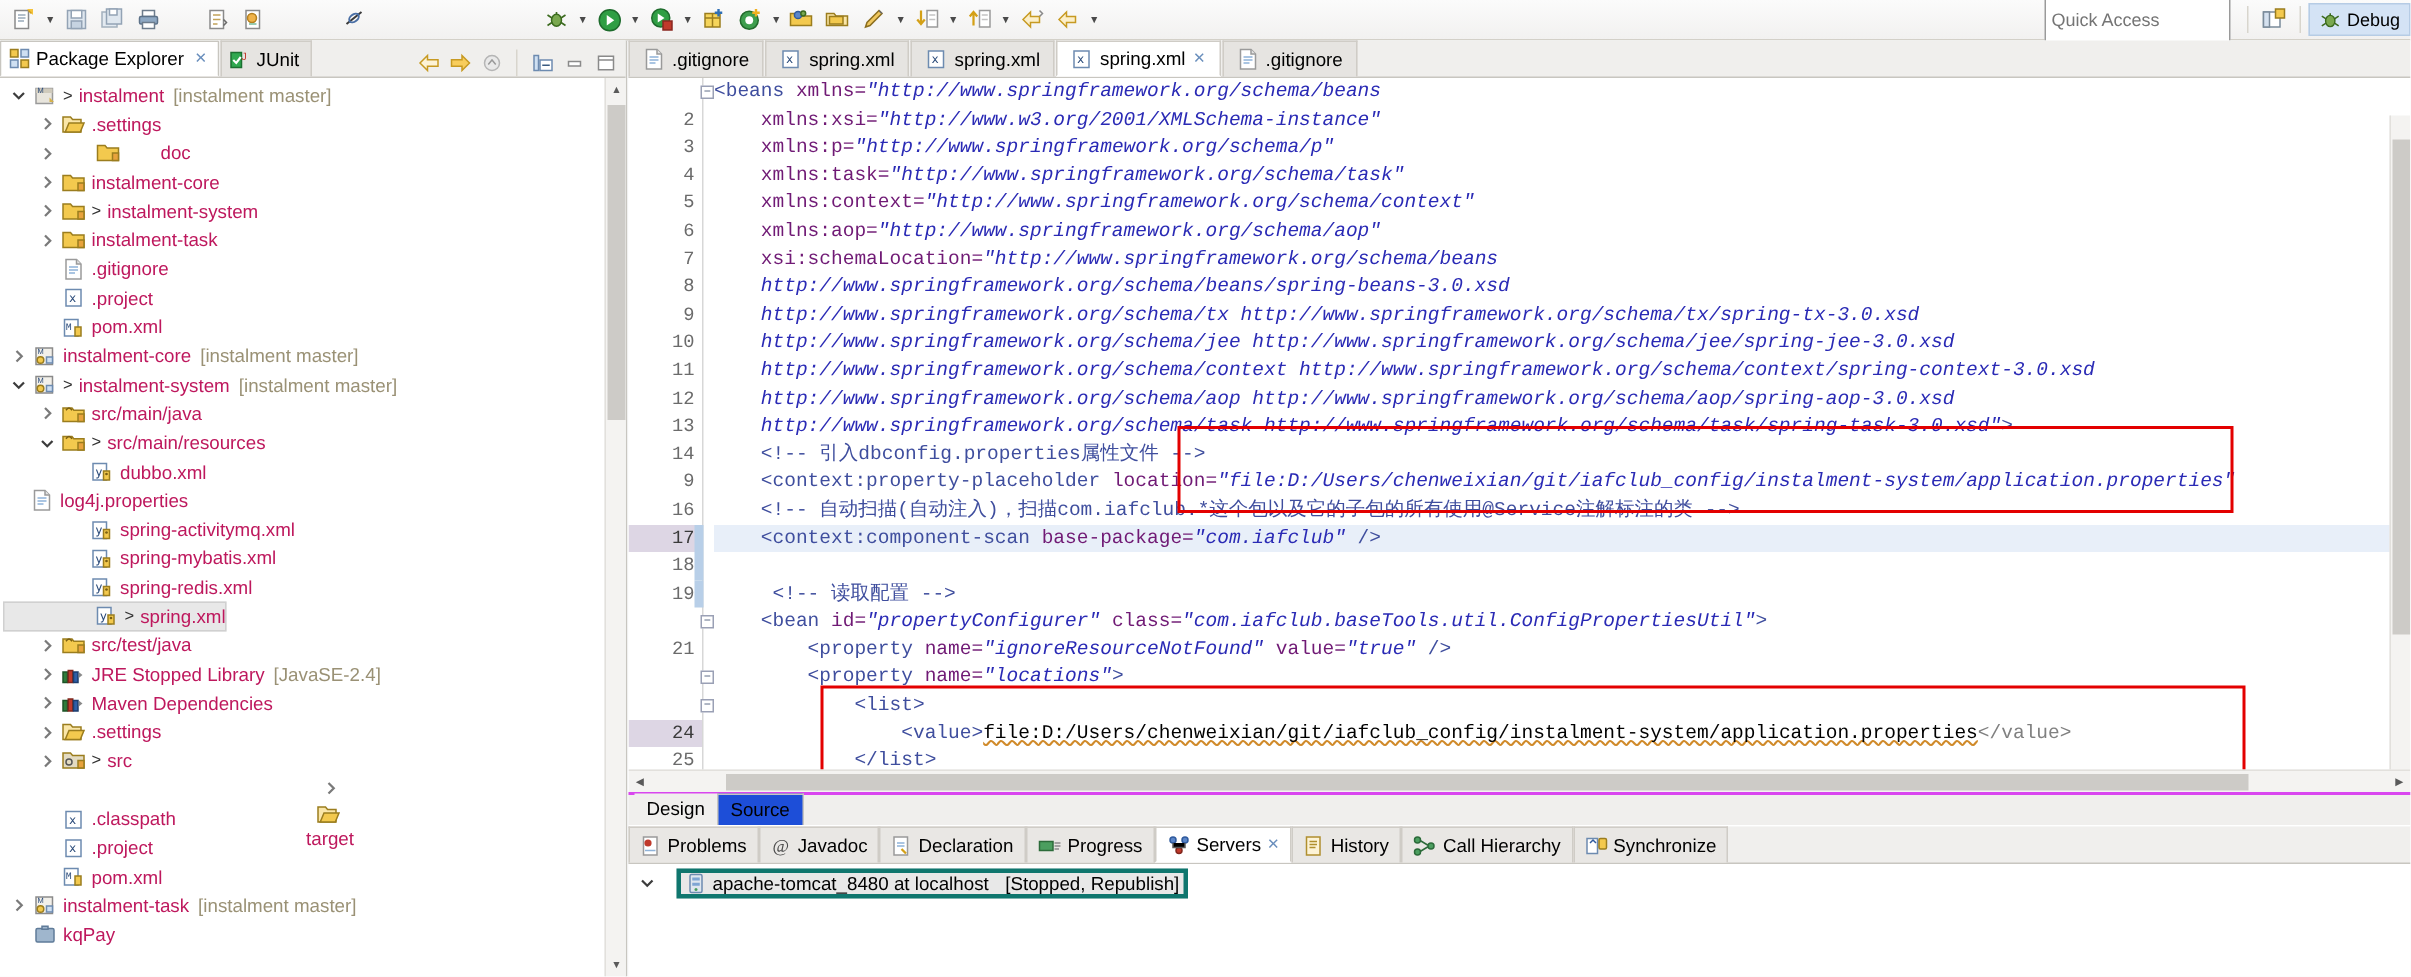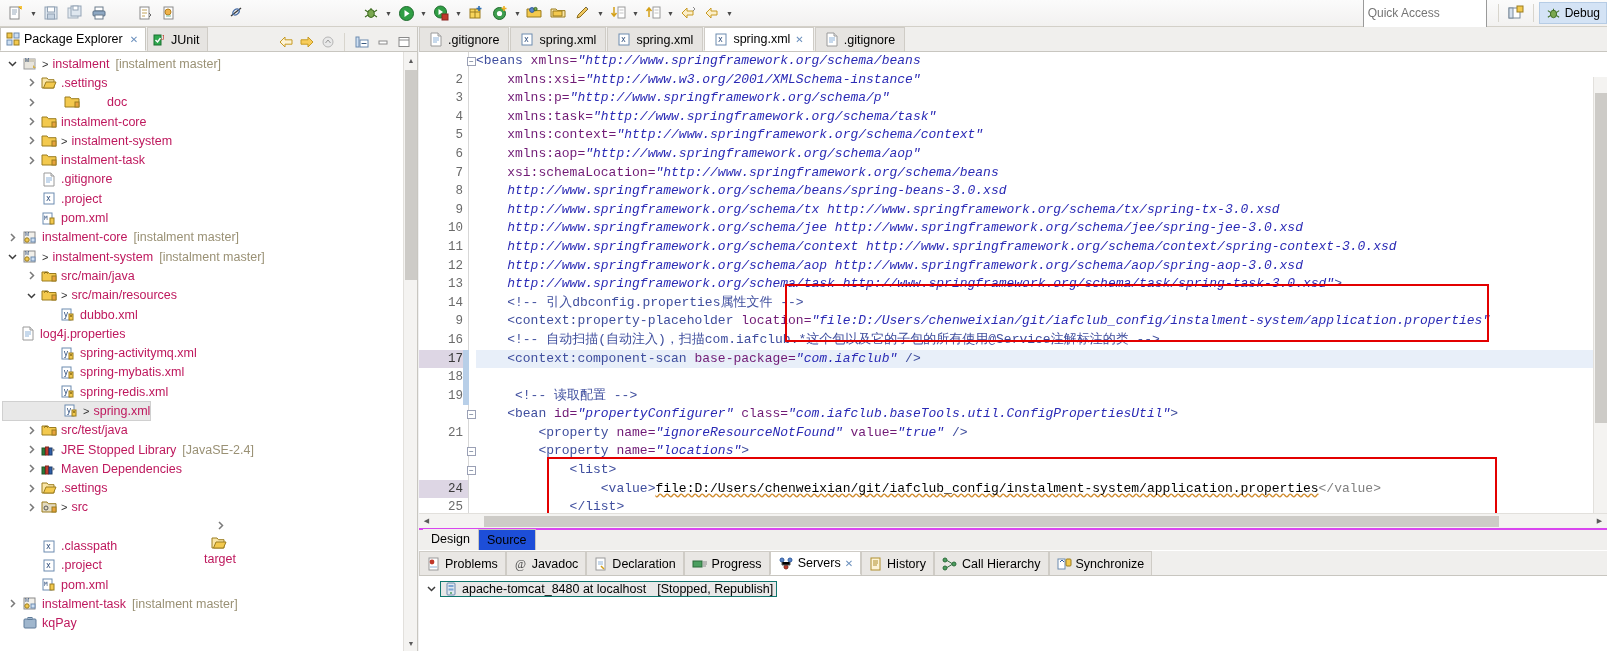--- a/index.html
+++ b/index.html
@@ -140,21 +140,21 @@
   
   .bottom-panel { position:absolute; top:551px; left:419px; width:1188px; height:100px; background:#fff; }
   .bp-tabs { height:25px; background:#f0efed; display:flex; align-items:flex-end; border-bottom:1px solid #c8c6c0; }
   .bptab {
     display:flex; align-items:center; gap:4px; height:24px; padding:0 7px;
     font-size:12.5px; background:#e9e7e4; border:1px solid #cfccc6; border-bottom:none; margin-right:0px;
   }
   .bptab.active { background:#fff; border-bottom:1px solid #fff; }
   .bp-body { height:75px; background:#fff; padding-top:3px; font-size:12.5px; }
   .bprow { display:flex; align-items:center; height:19px; padding-left:4px; }
-  .bprow .sel-hl { background:#e8e8e8; border:1px solid #0f766e; padding:0 3px; display:flex; align-items:center; gap:4px;}
+  .bprow .sel-hl { background:#e8e8e8; border:3px solid #0f766e; padding:0 3px; display:flex; align-items:center; gap:4px;margin-left:11px;}
   .bp-status { color:#000; margin-left:7px; }
 
   
   svg { display:block; }
 </style>
 </head>
 <body>
 
 <div class="app">
 

